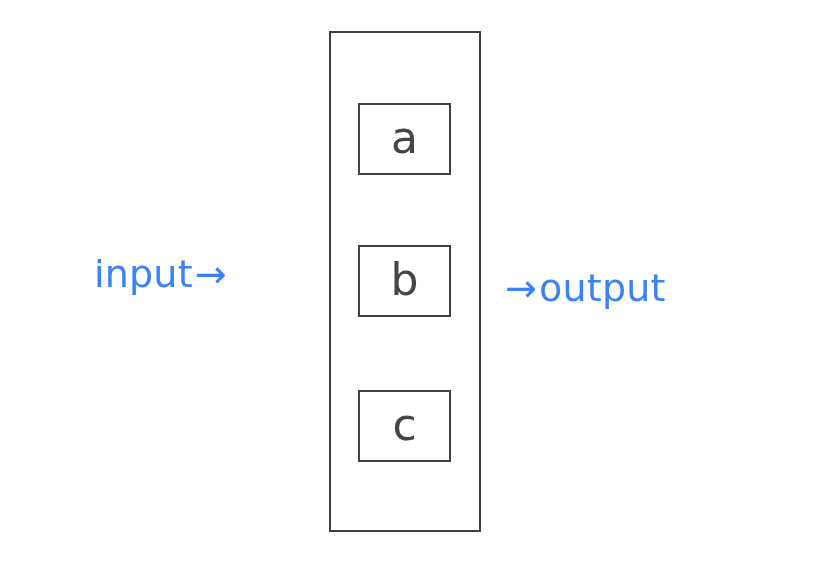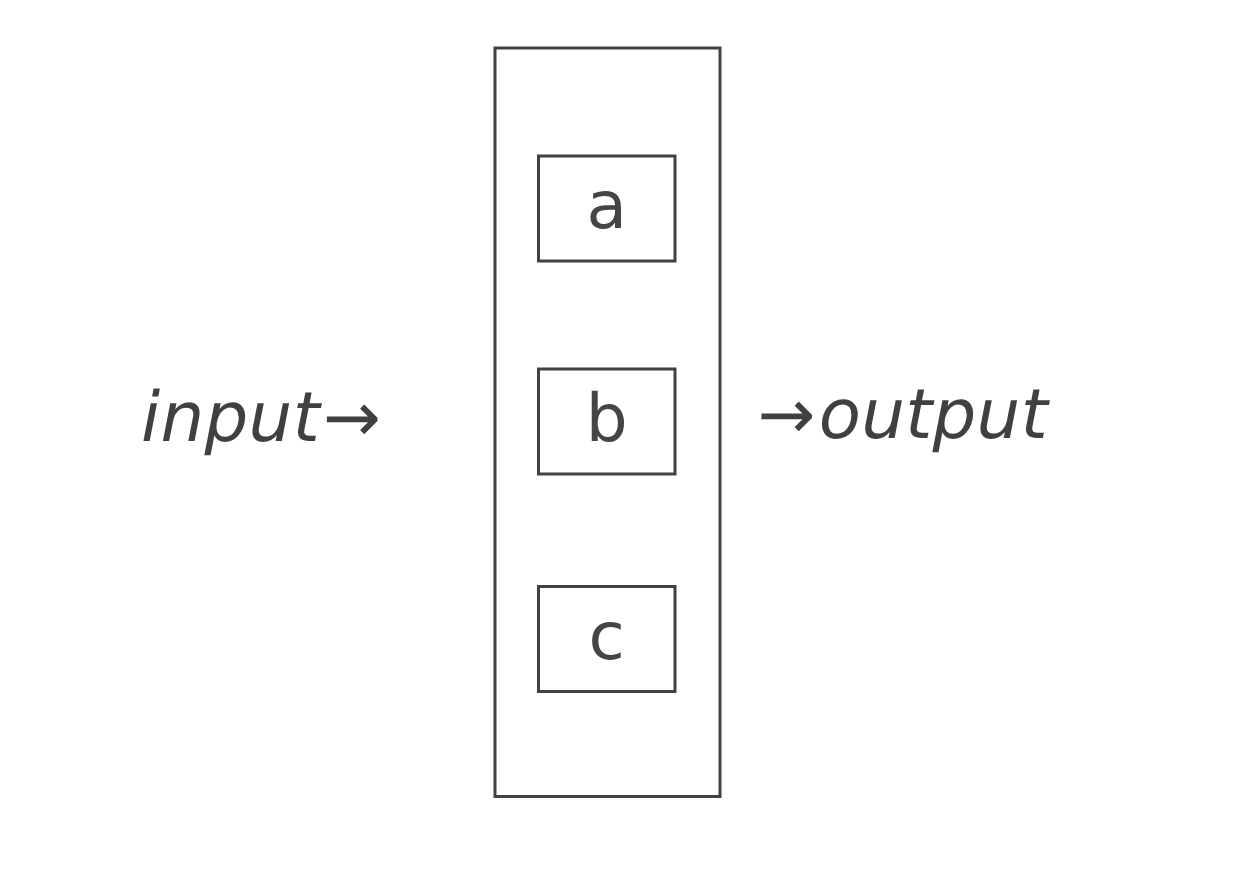--- a/index.html
+++ b/index.html
@@ -17,35 +17,34 @@
   #canvas {
     position: relative;
     width: 829px;
     height: 586px;
     background: #ffffff;
   }
 
   
   .side-label {
     position: absolute;
-    color: #404040;
-    font-size: 46px;
+    color: #3b82f6;
+    font-size: 38px;
     line-height: 1;
     white-space: nowrap;
     font-weight: 400;
     letter-spacing: 0.2px;
-    font-style: italic;
   }
   #input-label {
     left: 94px;
     top: 255px;
   }
   #output-label {
     left: 503px;
-    top: 253px;
+    top: 269px;
   }
   .arrow-glyph {
     display: inline-block;
     padding: 0 2px;
   }
 
   
   #pipeline-container {
     position: absolute;
     left: 329px;

